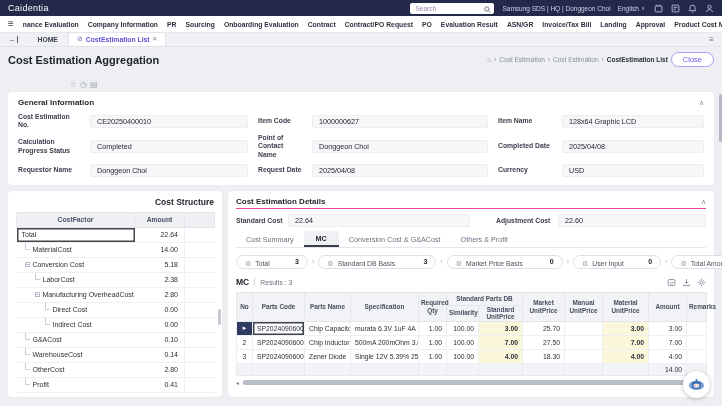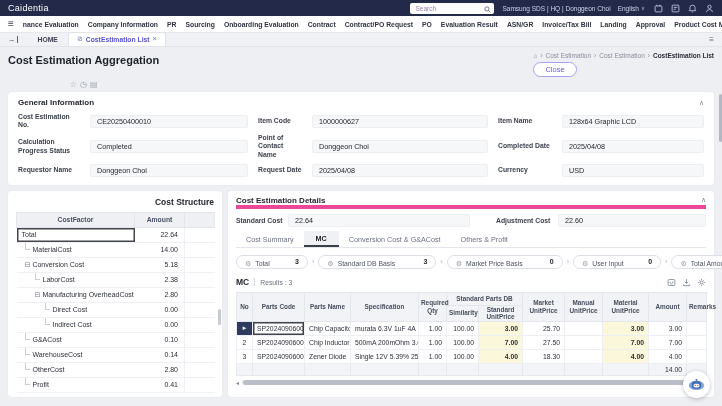--- a/index.html
+++ b/index.html
@@ -33,21 +33,21 @@
   .wtab.active{background:#fff;color:#5a51d6;border:1px solid #e2e4e9;border-bottom:0;border-radius:3px 3px 0 0;display:flex;align-items:center;gap:3px;padding:2px 8px 3px;}
   .pin-ico{font-size:7px;color:#8d92c9;}
   .tab-x{font-size:7.5px;color:#9aa0ac;line-height:1;}
   .tabstrip .endico{margin-left:auto;font-size:8px;color:#6a7080;margin-bottom:2px;}
 
   
   .page-head{display:flex;justify-content:space-between;align-items:flex-start;padding:5px 8px 3px;}
   .title-row{display:flex;align-items:center;gap:14px;margin-top:2px;flex-direction:column;}
   .page-title{font-size:11px;font-weight:700;color:#1d2129;}
   .title-icons{display:flex;gap:3px;font-size:8px;color:#9ba1ad;}
-  .head-right{display:flex;flex-direction:column;align-items:flex-start;gap:3px;}
+  .head-right{display:flex;flex-direction:row;align-items:center;gap:3px;}
   .breadcrumb{font-size:6.5px;color:#8a8f9c;display:flex;align-items:center;gap:3px;}
   .breadcrumb .cur{color:#2a2e38;font-weight:700;}
   .close-btn{font-size:7.5px;color:#6a5af0;border:1px solid #a99ef6;border-radius:9px;padding:2px 11px;background:#fff;}
 
   
   .card{background:#fff;border-radius:4px;box-shadow:0 0 0 1px #e9ebef;}
   .gi-card{margin:0 8px;padding:4px 10px 8px;}
   .card-head{display:flex;justify-content:space-between;align-items:center;height:13px;}
   .card-title{font-size:8px;font-weight:700;color:#23272f;}
   .collapse-caret{font-size:7px;color:#828896;}
@@ -69,21 +69,21 @@
   .lv1 .cs-label{padding-left:8px;}
   .lv2 .cs-label{padding-left:18px;}
   .lv3 .cs-label{padding-left:28px;}
   .elbow{display:inline-block;width:5px;height:7px;border-left:1px solid #c9cdd6;border-bottom:1px solid #c9cdd6;margin-right:3px;transform:translateY(-3px);}
   .nodebox{font-size:7px;color:#76809c;margin-right:2px;line-height:1;}
   td.sel-cell{box-shadow:inset 0 0 0 1.5px #43464c;}
   .cs-scrollbar{position:absolute;right:1px;top:118px;width:3px;height:16px;background:#c7cad2;border-radius:2px;}
 
   
   .det-card{flex:1;padding:5px 8px 4px;display:flex;flex-direction:column;min-width:0;}
-  .det-head{display:flex;justify-content:space-between;align-items:center;height:13px;border-bottom:4px solid #ec4899;}
+  .det-head{display:flex;justify-content:space-between;align-items:center;height:13px;border-bottom:1px solid #ec4899;}
   .det-fields{display:flex;align-items:center;height:24px;}
   .det-fields .lbl{font-size:6.8px;font-weight:600;color:#3c414d;}
   .det-fields .lbl1{width:52px;}
   .det-fields .val1{width:182px;}
   .det-fields .gap{width:26px;}
   .det-fields .lbl2{width:62px;}
   .det-fields .val2{flex:1;}
 
   .det-tabs{display:flex;align-items:flex-end;border-bottom:1px solid #e4e6eb;height:15px;}
   .dtab{font-size:7.2px;color:#6a7080;padding:3px 10px;}

